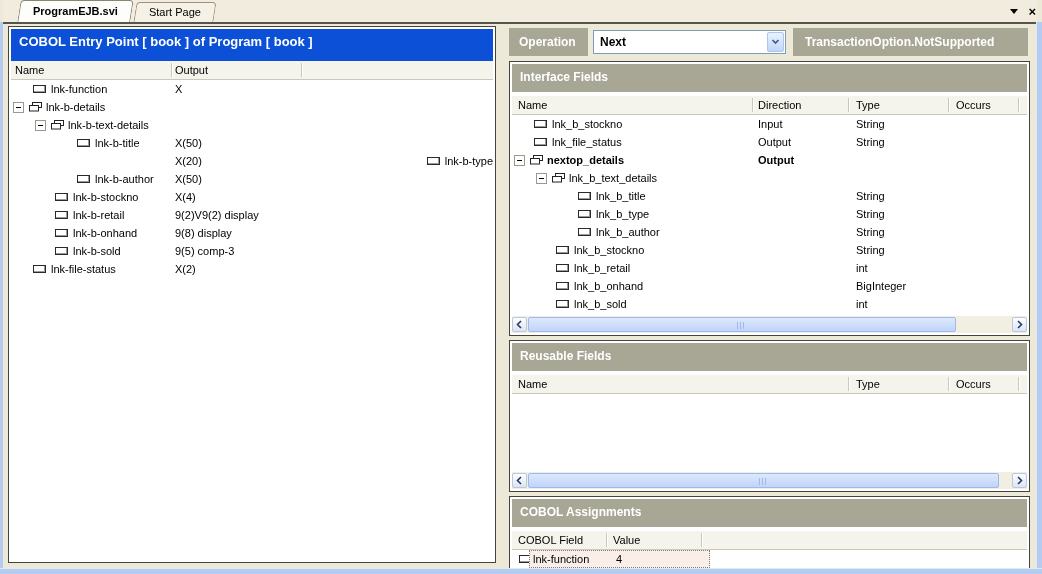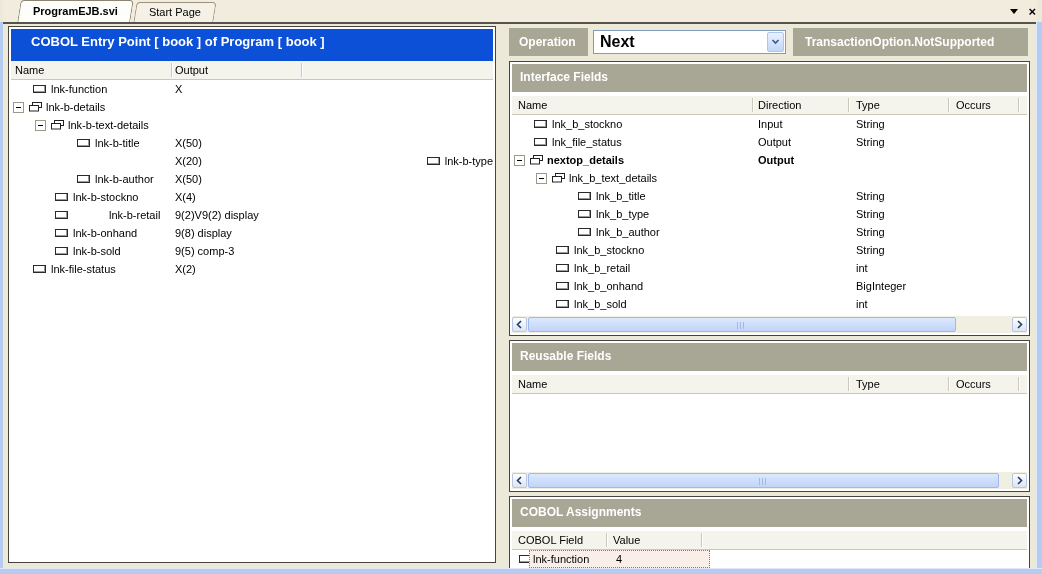--- a/index.html
+++ b/index.html
@@ -42,30 +42,30 @@
   .expander{width:9px;height:9px;border:1px solid #9a9a8c;background:#fff;flex:none;
     display:inline-flex;align-items:center;justify-content:center;margin-right:5px;}
   .expander i{display:block;width:5px;height:1px;background:#000;}
   .grp{flex:none;margin-right:4px;}
   .fld{width:11px;height:6px;border:1px solid #2a2a2a;background:#fff;
     box-shadow:inset -1px -1px 0 #9a9a9a;flex:none;margin-right:5px;}
   .abscol{position:absolute;top:0;line-height:18px;}
 
   
   .blue-header{position:absolute;left:2px;right:2px;top:2px;height:36px;background:#0b50d7;
-    color:#fff;font-weight:bold;font-size:13px;line-height:26px;padding-left:20px;}
+    color:#fff;font-weight:bold;font-size:13px;line-height:26px;padding-left:8px;}
 
   
   .op-label{position:absolute;left:509px;top:28px;width:79px;height:28px;background:#a8a795;
     color:#fff;font-weight:bold;font-size:12px;line-height:28px;padding-left:10px;z-index:4;box-sizing:border-box;}
   .txn-label{position:absolute;left:793px;top:28px;width:235px;height:28px;background:#a8a795;
     color:#fff;font-weight:bold;font-size:12px;line-height:28px;padding-left:12px;z-index:4;box-sizing:border-box;}
   .combo{position:absolute;left:593px;top:30px;width:193px;height:24px;background:#fff;
     border:1px solid #7f9db9;box-sizing:border-box;z-index:4;}
-  .combo-text{position:absolute;left:6px;top:0;line-height:22px;font-weight:bold;font-size:16px;}
+  .combo-text{position:absolute;left:6px;top:0;line-height:22px;font-weight:bold;font-size:12px;}
   .combo-btn{position:absolute;right:1px;top:1px;bottom:1px;width:17px;
     background:linear-gradient(#eaf2fe,#c3d6f8);border:1px solid #aec5f0;border-radius:2px;
     display:flex;align-items:center;justify-content:center;box-sizing:border-box;}
 
   
   .hscroll{position:absolute;left:2px;right:2px;bottom:2px;height:17px;background:#f1eee2;}
   .sb-btn{position:absolute;top:1px;width:15px;height:15px;box-sizing:border-box;
     background:linear-gradient(#fefefd,#dde5f2);border:1px solid #b8c7e4;border-radius:2px;
     display:flex;align-items:center;justify-content:center;}
   .sb-btn.l{left:0;}.sb-btn.r{right:0;}
@@ -148,21 +148,21 @@
       <div class="tree-row" style="padding-left: 66px;">
         <span class="fld"></span>
         <span class="nm">lnk-b-author</span>
         <span class="abscol" style="left: 164px;">X(50)</span>
       </div>
       <div class="tree-row" style="padding-left: 44px;">
         <span class="fld"></span>
         <span class="nm">lnk-b-stockno</span>
         <span class="abscol" style="left: 164px;">X(4)</span>
       </div>
-      <div class="tree-row" style="padding-left: 44px; gap: 36px;">
+      <div class="tree-row" style="padding-left: 44px;">
         <span class="fld"></span>
         <span class="nm">lnk-b-retail</span>
         <span class="abscol" style="left: 164px;">9(2)V9(2) display</span>
       </div>
       <div class="tree-row" style="padding-left: 44px;">
         <span class="fld"></span>
         <span class="nm">lnk-b-onhand</span>
         <span class="abscol" style="left: 164px;">9(8) display</span>
       </div>
       <div class="tree-row" style="padding-left: 44px;">

